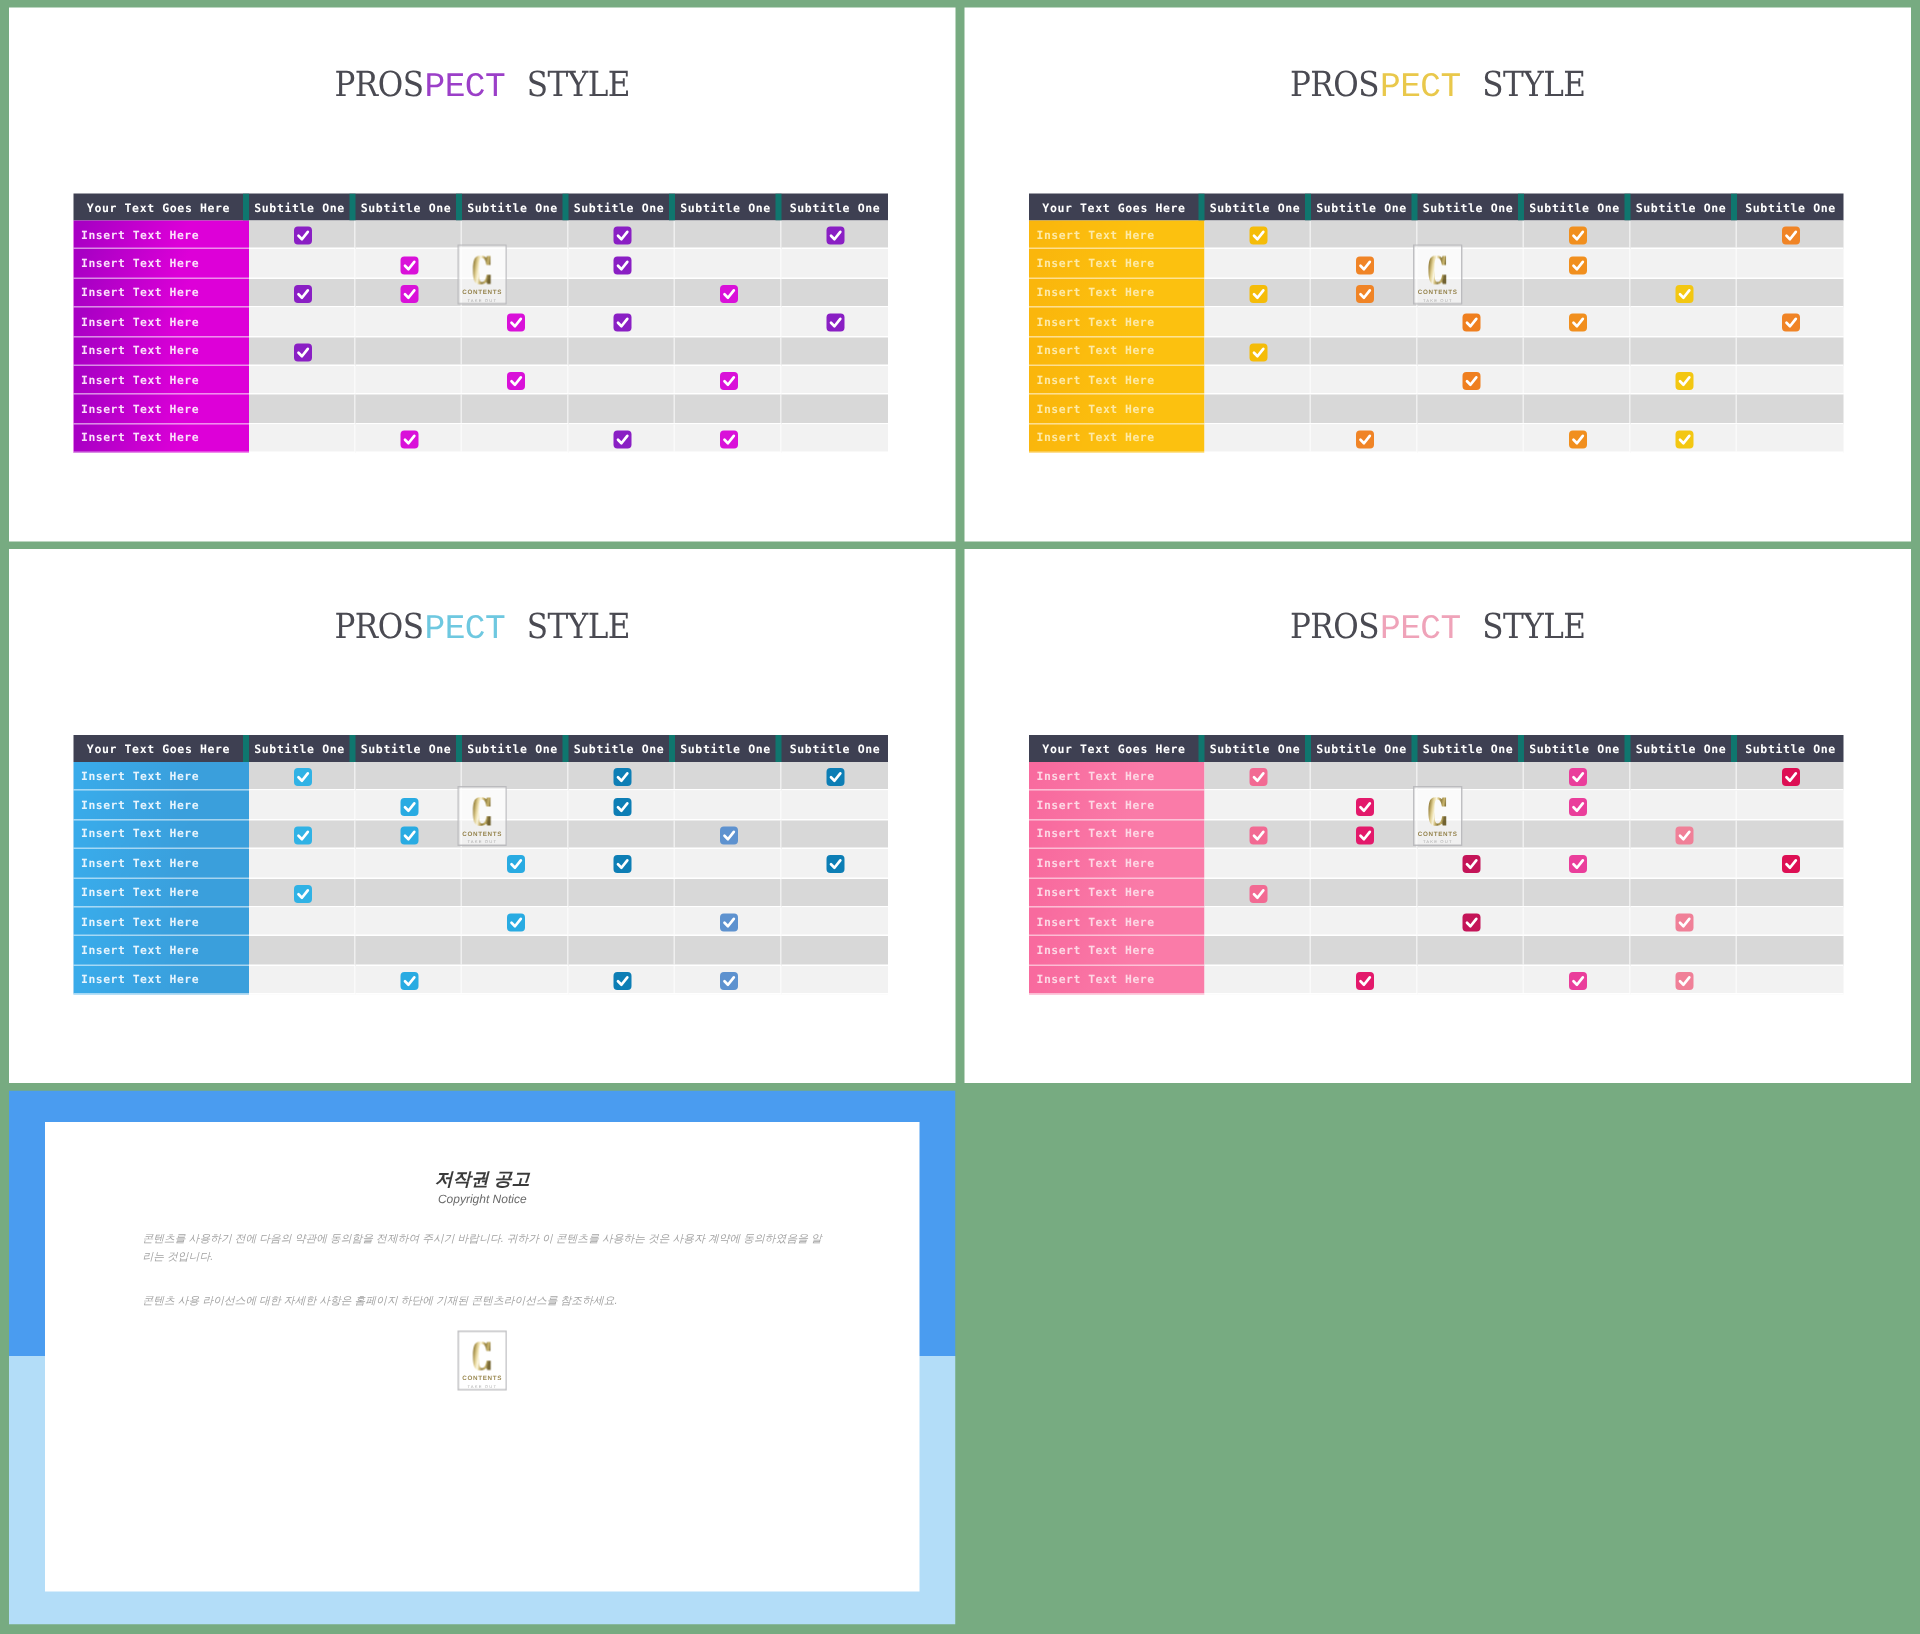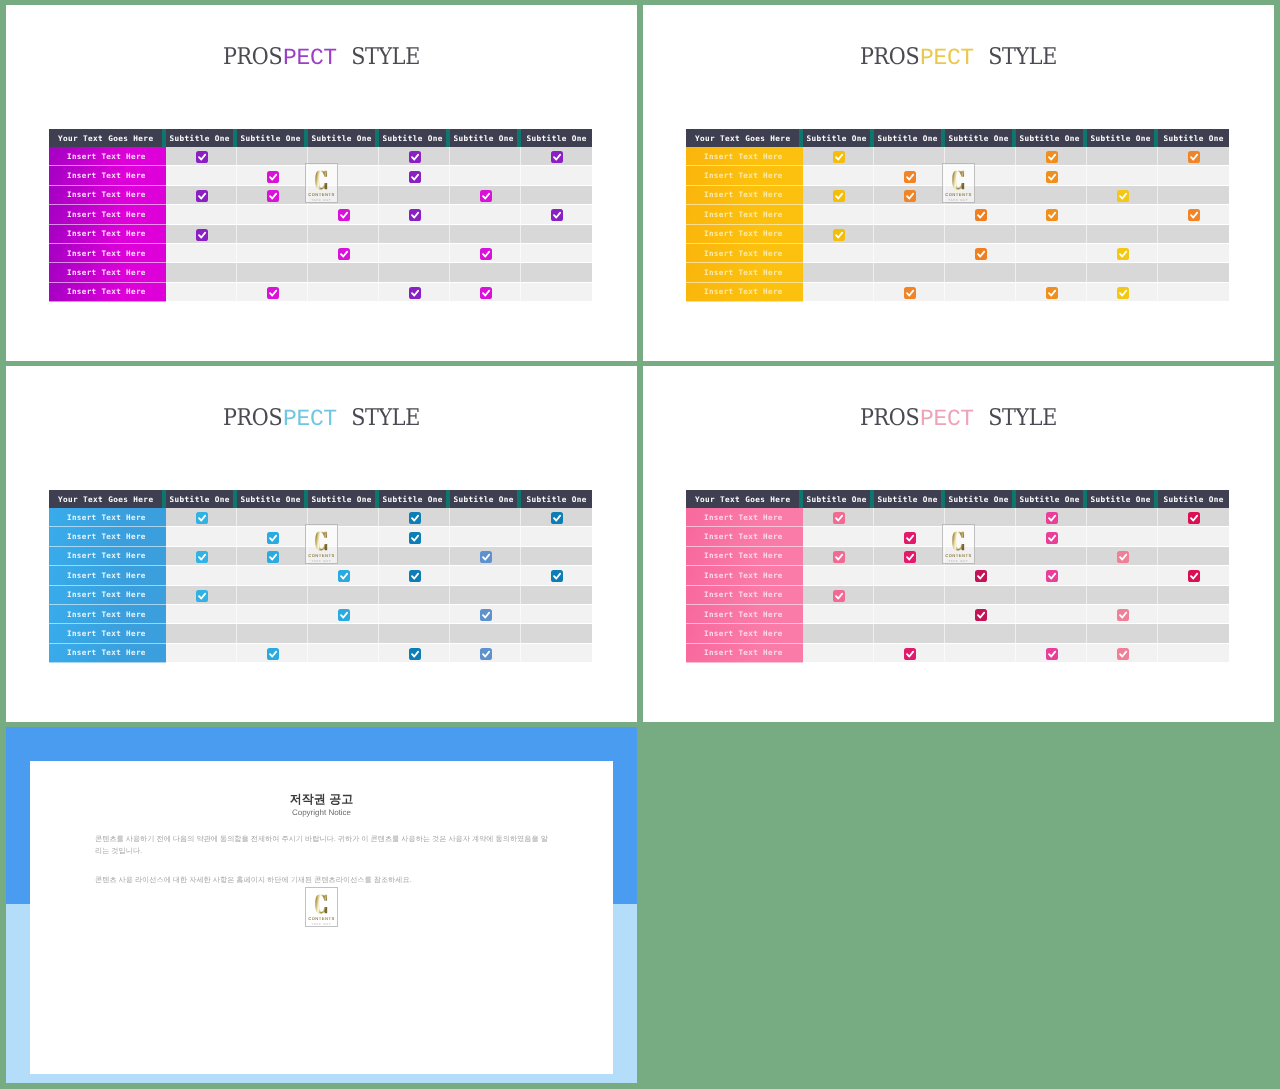--- a/index.html
+++ b/index.html
@@ -31,21 +31,21 @@
   .th{color:#ffffff;font-family:"DejaVu Sans Mono",monospace;
       font-size:7.7px;font-weight:bold;letter-spacing:.4px;
       display:flex;align-items:center;justify-content:center;
       border-right:4px solid #0f766e;box-sizing:border-box;white-space:nowrap;
       text-indent:.35px;}
   .th:last-child{border-right:none;}
   .th.first{width:117px;}
   .th.col{width:71px;}
   .trow{display:flex;height:19.4px;}
   .lbl{width:117px;box-sizing:border-box;display:flex;align-items:center;
-       padding-left:18px;color:#fbe0fb;
+       padding-left:5px;color:#fbe0fb;
        font-family:"DejaVu Sans Mono",monospace;
        font-size:7.6px;font-weight:bold;letter-spacing:.35px;white-space:nowrap;
        border-bottom:1.3px solid rgba(255,255,255,.55);}
   .cell{width:71px;box-sizing:border-box;display:flex;align-items:center;
         justify-content:center;position:relative;
         border-bottom:1.2px solid #ffffff;}
   .cell:after{content:"";position:absolute;right:0;top:0;bottom:0;width:1px;
               background:rgba(255,255,255,.6);}
   .cell:last-child:after{display:none;}
   .cell:last-child{border-right:none;}
@@ -66,21 +66,21 @@
           font-family:"Liberation Sans",sans-serif;font-size:4.2px;letter-spacing:.45px;
           font-weight:bold;color:#8a7535;white-space:nowrap;}
   .wm .t2{position:absolute;left:0;top:33.6px;width:31px;text-align:center;
           font-family:"Liberation Sans",sans-serif;font-size:2.8px;letter-spacing:.75px;
           color:#a6a6a6;white-space:nowrap;}
 
   
   .s5bg{position:absolute;left:0;top:0;width:631px;height:356px;}
   .s5top{position:absolute;left:0;top:0;width:631px;height:177px;background:#4a9cf0;}
   .s5bot{position:absolute;left:0;top:177px;width:631px;height:179px;background:#b3ddf8;}
-  .s5card{position:absolute;left:24px;top:34px;width:583px;height:313px;background:#fff;}
+  .s5card{position:absolute;left:24px;top:21px;width:583px;height:313px;background:#fff;font-style:italic;}
   .s5h1{position:absolute;left:0;top:31px;width:583px;text-align:center;
         font-size:12px;font-weight:bold;color:#3b3b3b;line-height:15px;}
   .s5h2{position:absolute;left:0;top:46px;width:583px;text-align:center;
         font-size:8px;color:#6a6a6a;line-height:11px;}
   .s5body{position:absolute;left:65px;top:72px;width:454px;
           font-size:7.2px;line-height:12px;color:#a3a3a3;text-align:left;
           letter-spacing:0px;}
   .s5body p{margin:0 0 17px 0;}
   .s5body p:last-child{margin-bottom:0;}
   .s5body b{color:#6e6e6e;font-weight:bold;}

